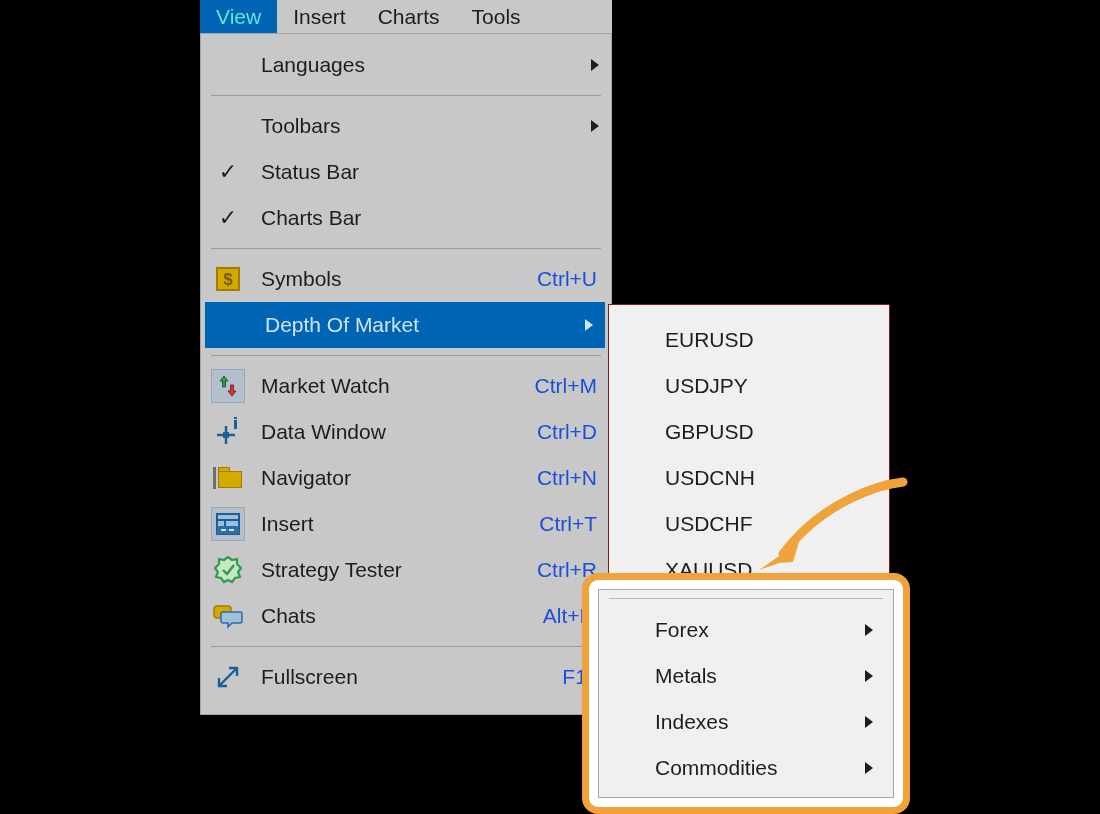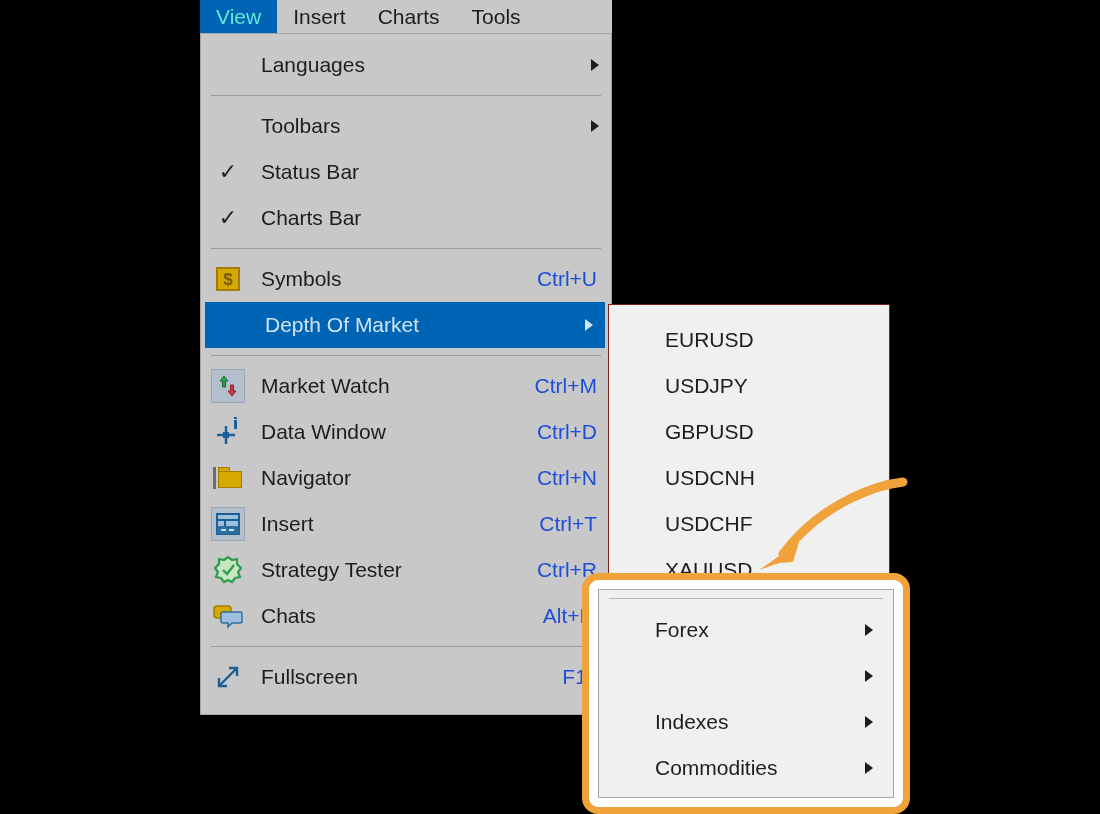--- a/index.html
+++ b/index.html
@@ -380,20 +380,21 @@
 
   <div id="catwrap">
     <div id="cathighlight"></div>
     <div id="catmenu">
       <div class="topsep"></div>
       <div class="cat">
         <span class="mi-label">Forex</span>
         <span class="mi-arrow"></span>
       </div>
       <div class="cat">
+        <span class="mi-label">Metals</span>
         <span class="mi-arrow"></span>
       </div>
       <div class="cat">
         <span class="mi-label">Indexes</span>
         <span class="mi-arrow"></span>
       </div>
       <div class="cat">
         <span class="mi-label">Commodities</span>
         <span class="mi-arrow"></span>
       </div>

